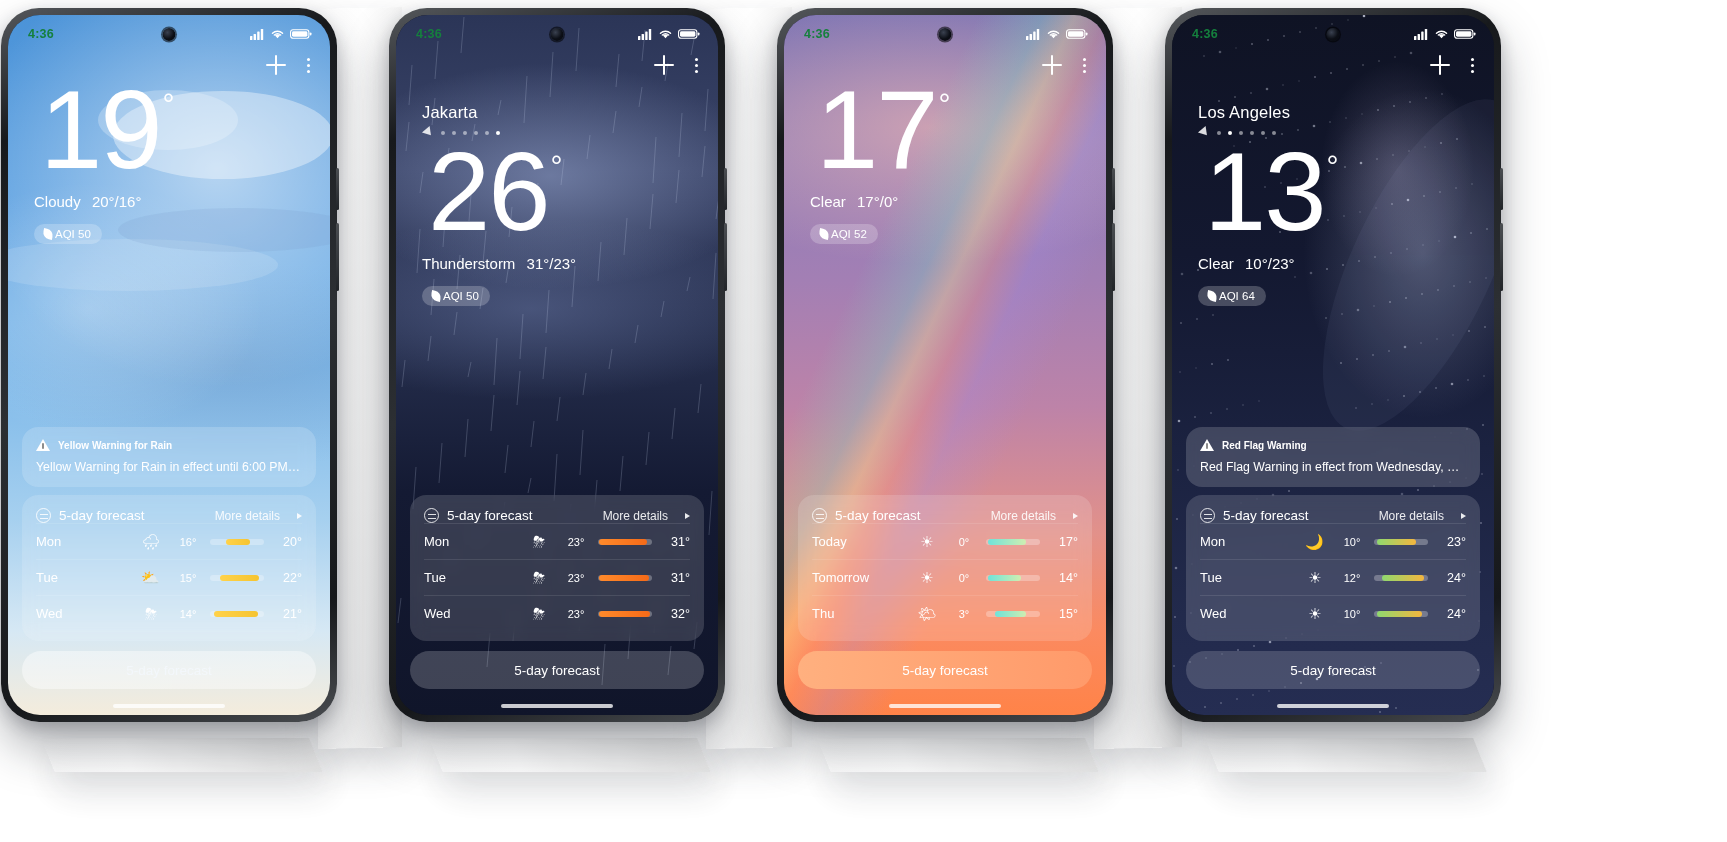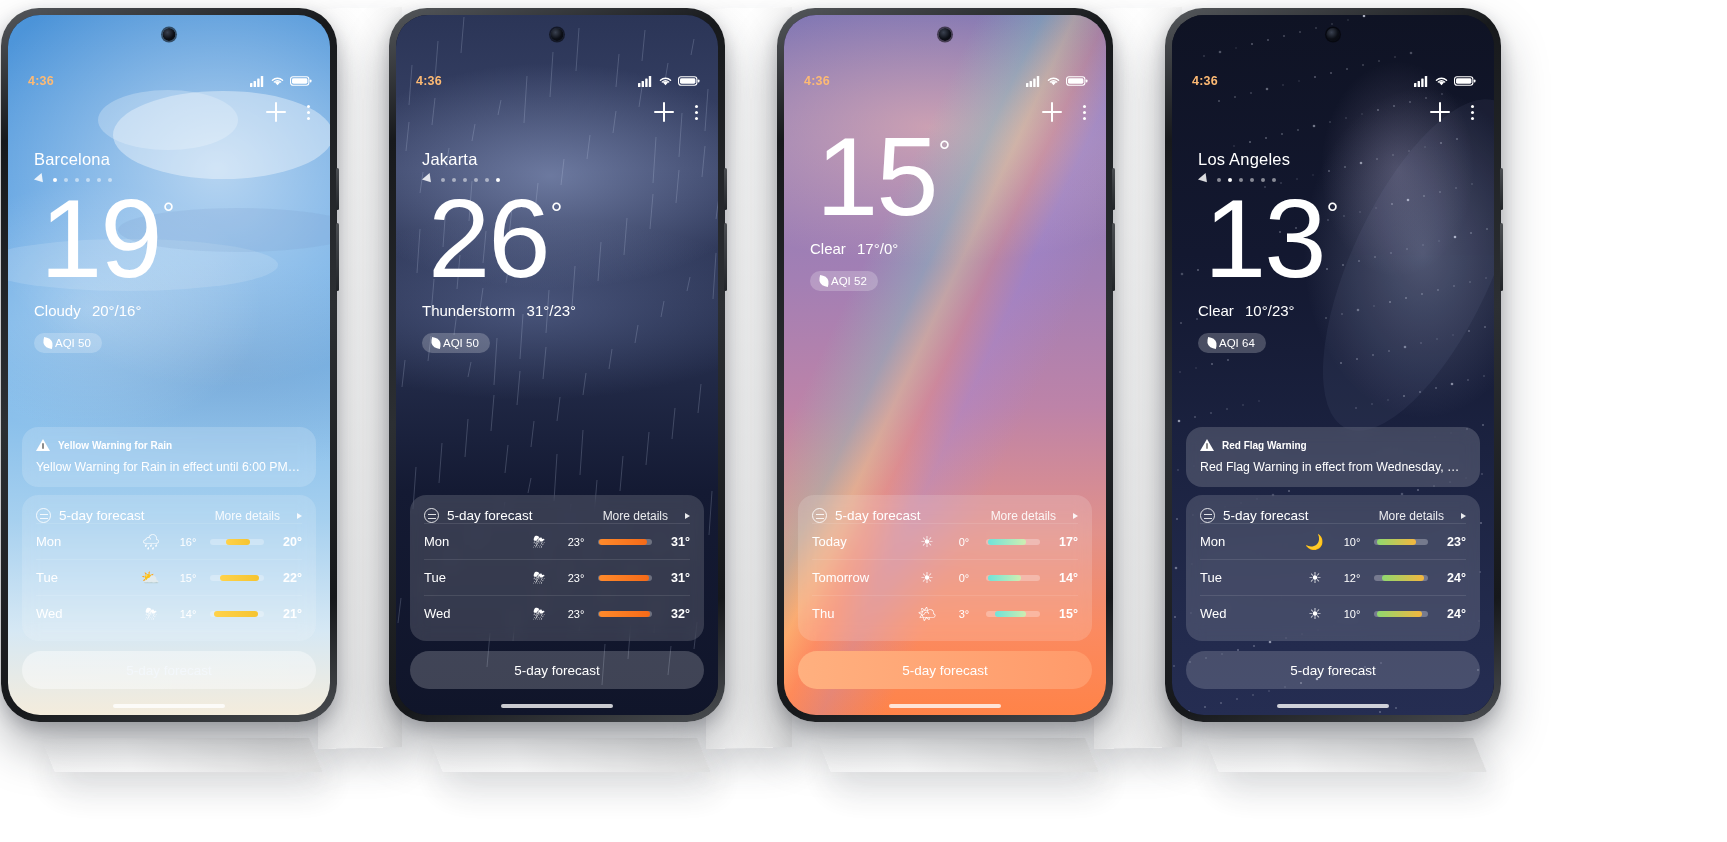--- a/index.html
+++ b/index.html
@@ -43,23 +43,22 @@
     z-index: 0;
   }
 
   
   .bg { position: absolute; inset: 0; }
 
   .statusbar {
     position: relative; z-index: 5;
     display: flex; align-items: center; justify-content: space-between;
     padding: 12px 18px 0 20px;
-    color: #fdba74; font-size: 12.5px; font-weight: 600;
+    color: #15803d; font-size: 12.5px; font-weight: 600;
     letter-spacing: .2px;
-    margin-top: 47px;
   }
   .sb-right { display: flex; align-items: center; gap: 5px; }
   .camera {
     position: absolute; left: 50%; top: 13px; transform: translateX(-50%);
     width: 13px; height: 13px; border-radius: 50%;
     background: radial-gradient(circle at 38% 34%, #3a4150 0%, #0c0f16 55%, #05070b 100%);
     box-shadow: 0 0 0 1.5px rgba(0,0,0,.55);
     z-index: 6;
   }
   .topbar {
@@ -145,21 +144,21 @@
   }
   .frow:first-of-type { border-top: none; }
   .frow .day { width: 92px; }
   .frow .ico { width: 46px; text-align:center; font-size: 15px; line-height:1; }
   .frow .lo { width: 28px; text-align:center; font-size:11px; }
   .frow .bar {
     flex:1; height: 6px; margin: 0 8px; border-radius: 4px;
     background: rgba(255,255,255,.28); position:relative; overflow:hidden;
   }
   .frow .bar span { position:absolute; top:0; bottom:0; border-radius:4px; }
-  .frow .hi { width: 30px; text-align:right; font-size:12.5px;font-weight:bold; }
+  .frow .hi { width: 30px; text-align:right; font-size:12.5px; }
 
   .bigbtn {
     margin-top: 10px; height: 38px; border-radius: 19px;
     display:flex; align-items:center; justify-content:center;
     font-size: 13.5px; font-weight:500; color:#fff;
   }
 
   .navbar {
     position:absolute; z-index:6; bottom:7px; left:50%; transform:translateX(-50%);
     width: 112px; height: 4px; border-radius: 3px; background: rgba(255,255,255,.78);
@@ -251,32 +250,20 @@
 
       <div class="topbar">
         <span class="ic-plus"></span>
         <span class="ic-kebab">
               <i></i>
               <i></i>
               <i></i>
             </span>
       </div>
 
-      <div class="city-block">
-        <div class="city-name">Barcelona</div>
-        <div class="dots">
-              <span class="loc"></span>
-              <i class="on"></i>
-              <i class=""></i>
-              <i class=""></i>
-              <i class=""></i>
-              <i class=""></i>
-              <i class=""></i>
-            </div>
-      </div>
 
       <div class="bigtemp">
         <span class="num">19</span>
         <span class="deg">°</span>
       </div>
 
       <div class="cond">
         <span>Cloudy</span>
         <span class="hl">20°/16°</span>
       </div>
@@ -590,21 +577,21 @@
         <span class="ic-plus"></span>
         <span class="ic-kebab">
               <i></i>
               <i></i>
               <i></i>
             </span>
       </div>
 
 
       <div class="bigtemp">
-        <span class="num">15</span>
+        <span class="num">17</span>
         <span class="deg">°</span>
       </div>
 
       <div class="cond">
         <span>Clear</span>
         <span class="hl">17°/0°</span>
       </div>
 
       <div class="aqi">
         <span class="leaf"></span>

